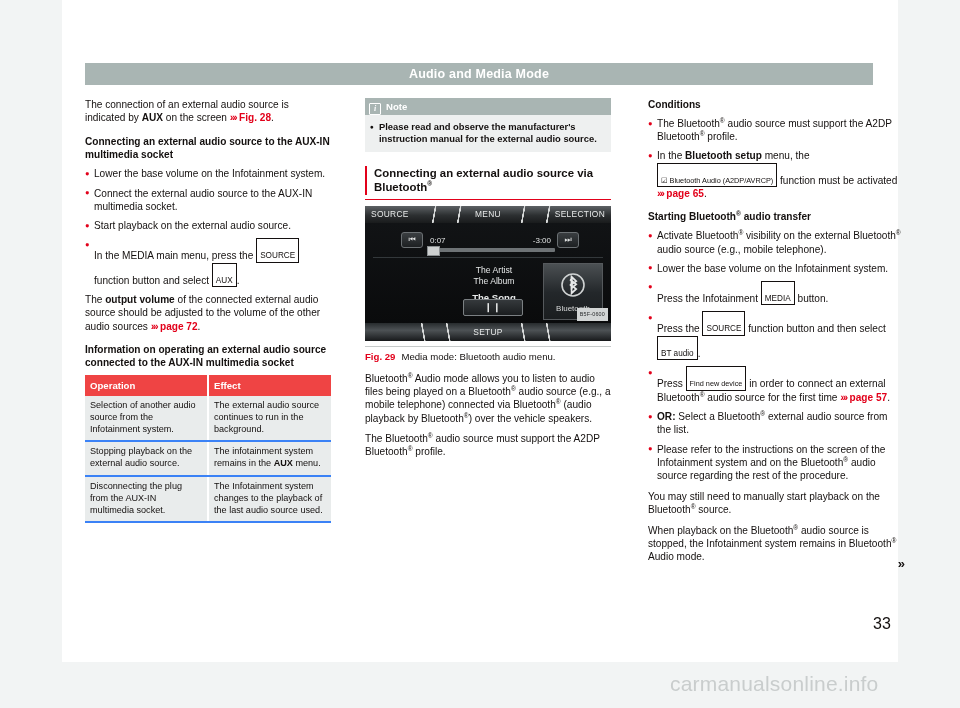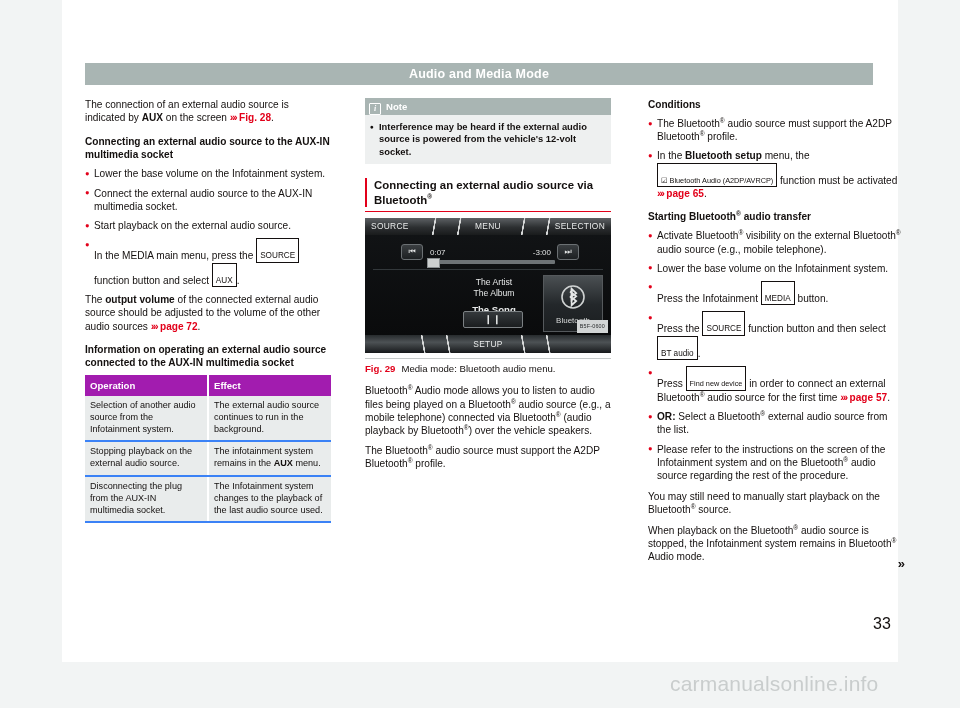--- a/index.html
+++ b/index.html
@@ -177,21 +177,21 @@
     height: 0;
   }
 
   
   table.op {
     border-collapse: collapse;
     width: 246px;
     margin-top: 4px;
   }
   table.op th {
-    background: #a21caf;
+    background: #ef4444;
     color: #ffffff;
     text-align: left;
     font-size: 9.6px;
     font-weight: bold;
     padding: 4px 5px 4px 5px;
     border-right: 2px solid #ffffff;
   }
   table.op th:last-child { border-right: 0; }
   table.op td {
     background: #e9ecec;
@@ -484,21 +484,21 @@
           </tr>
         </tbody>
       </table>
     </div>
 
     <div class="col c2">
 
       <div class="notebox">
         <div class="note-title"><span class="note-i">i</span><span>Note</span></div>
         <div class="note-body">
-          <div class="bullet">Interference may be heard if the external audio source is powered from the vehicle's 12-volt socket.</div>
+          <div class="bullet">Please read and observe the manufacturer's instruction manual for the external audio source.</div>
         </div>
       </div>
 
       <div class="sec-head"><span>Connecting an external audio source via Bluetooth</span><sup>®</sup></div>
       <hr class="red-rule">
 
       <div class="figure">
         <div class="screen">
 
           <div class="scr-topbar">

